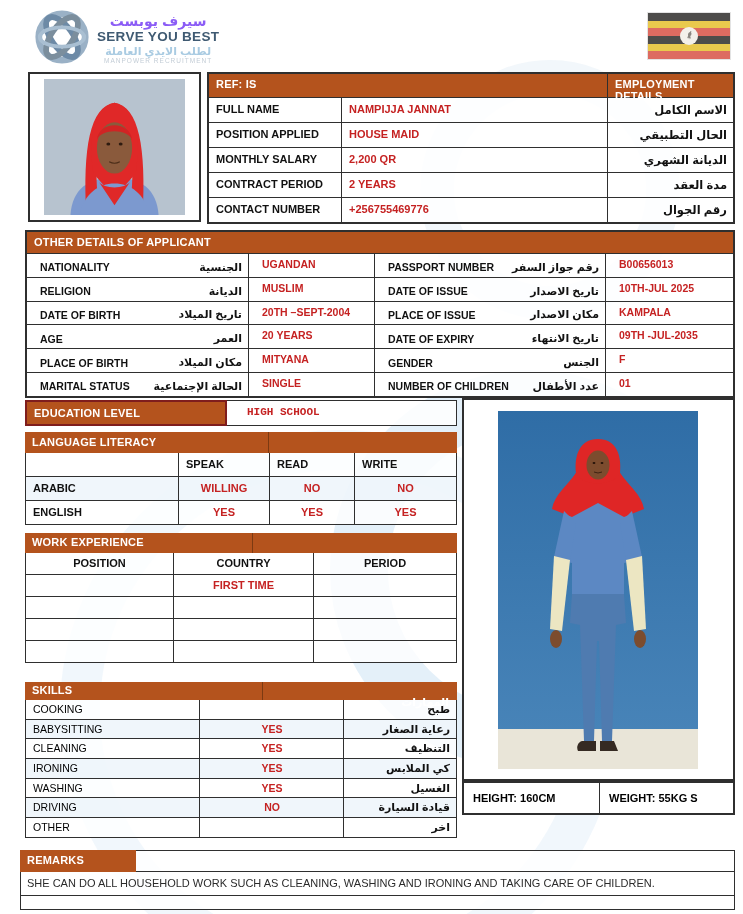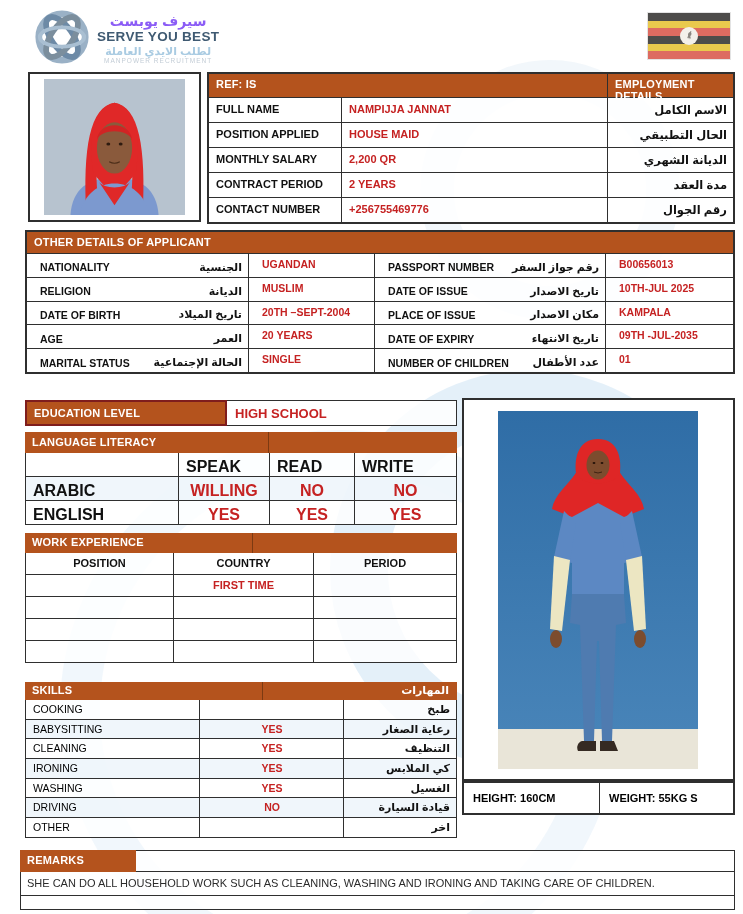--- a/index.html
+++ b/index.html
@@ -51,44 +51,44 @@
   .orow { display:grid; grid-template-columns:221px 126px 231px 1fr; height:23.8px; border-top:1.2px solid #2f2f2f; }
   .orow > div { padding:4px 6px 0 13px; font-size:10.5px; overflow:hidden; white-space:nowrap;align-items:center; }
   .orow > div + div { border-left:1.2px solid #2f2f2f; }
   .lblcell { display:flex; justify-content:space-between; }
   .lblcell .ar { font-size:11px; }
   .orow .val { font-size:10.5px; }
 
   
   .edu { position:absolute; left:25px; top:400px; width:432px; height:26px; display:grid; grid-template-columns:202px 1fr; }
   .edu .hdrbar { padding:5px 0 0 7px; border:2px solid #7f1d1d; }
-  .edu .val { border:1.5px solid #2f2f2f; border-left:none; background:rgba(255,255,255,.85); padding:5px 0 0 8px; font-size:13px; }
+  .edu .val { border:1.5px solid #2f2f2f; border-left:none; background:rgba(255,255,255,.85); padding:5px 0 0 20px; font-size:11px;font-family:Liberation Mono, monospace; }
 
   
   .sect { position:absolute; left:25px; background:rgba(255,255,255,.8); }
   .sect .bar { position:relative; }
   .bar-div { position:absolute; top:0; bottom:0; width:1.2px; background:#7c3a12; }
 
   .lang { top:432px; width:432px; }
   .lang .bar { height:21px; padding:4px 0 0 7px; }
   .lrow { display:grid; grid-template-columns:152px 91px 85px 1fr; height:24px; border:1.2px solid #2f2f2f; border-top:none; }
   .lrow:first-of-type { border-top:1.5px solid #2f2f2f; }
-  .lrow > div { padding:5px 6px 0 7px; font-size:16px; }
+  .lrow > div { padding:5px 6px 0 7px; font-size:11px; }
   .lrow > div + div { border-left:1.2px solid #2f2f2f; }
   .lrow .c { text-align:center; padding-left:0; padding-right:0; }
 
   .work { top:533px; width:432px; }
   .work .bar { height:20px; padding:3px 0 0 7px; }
   .wrow { display:grid; grid-template-columns:147px 140px 1fr; height:22px; border:1.2px solid #2f2f2f; border-top:none; }
   .wrow:first-of-type { border-top:1.5px solid #2f2f2f; }
   .wrow > div { text-align:center; padding-top:4px; font-size:11px; }
   .wrow > div + div { border-left:1.2px solid #2f2f2f; }
 
   .skills { top:682px; width:432px; }
-  .skills .bar { height:18px; padding:2px 0 0 7px; display:flex; justify-content:space-between; }
+  .skills .bar { height:18px; padding:2px 0 0 7px; display:flex; justify-content:space-between;flex-direction:column; }
   .skills .bar .ttl-ar { direction:rtl; padding-right:8px; font-size:11px; }
   .srow { display:grid; grid-template-columns:173px 144px 1fr; height:19.7px; border:1.2px solid #2f2f2f; border-top:none; }
   .srow:first-of-type { border-top:1.5px solid #2f2f2f; }
   .srow > div { padding:3px 6px 0 7px; font-size:10.5px; }
   .srow > div + div { border-left:1.2px solid #2f2f2f; }
   .srow .c { text-align:center; }
   .srow .ar { text-align:right; font-size:11px; }
   .srow:nth-child(odd) { background:rgba(228,239,247,.55); }
 
   
@@ -240,20 +240,32 @@
         </div>
       <div class="val red">20 YEARS</div>
       <div class="lblcell">
           <span class="lblb">DATE OF EXPIRY</span>
           <span class="ar">تاريخ الانتهاء</span>
         </div>
       <div class="val red">09TH -JUL-2035</div>
     </div>
     <div class="orow">
       <div class="lblcell">
+          <span class="lblb">PLACE OF BIRTH</span>
+          <span class="ar">مكان الميلاد</span>
+        </div>
+      <div class="val red">MITYANA</div>
+      <div class="lblcell">
+          <span class="lblb">GENDER</span>
+          <span class="ar">الجنس</span>
+        </div>
+      <div class="val red">F</div>
+    </div>
+    <div class="orow">
+      <div class="lblcell">
           <span class="lblb">MARITAL STATUS</span>
           <span class="ar">الحالة الإجتماعية</span>
         </div>
       <div class="val red">SINGLE</div>
       <div class="lblcell">
           <span class="lblb">NUMBER OF CHILDREN</span>
           <span class="ar">عدد الأطفال</span>
         </div>
       <div class="val red">01</div>
     </div>

